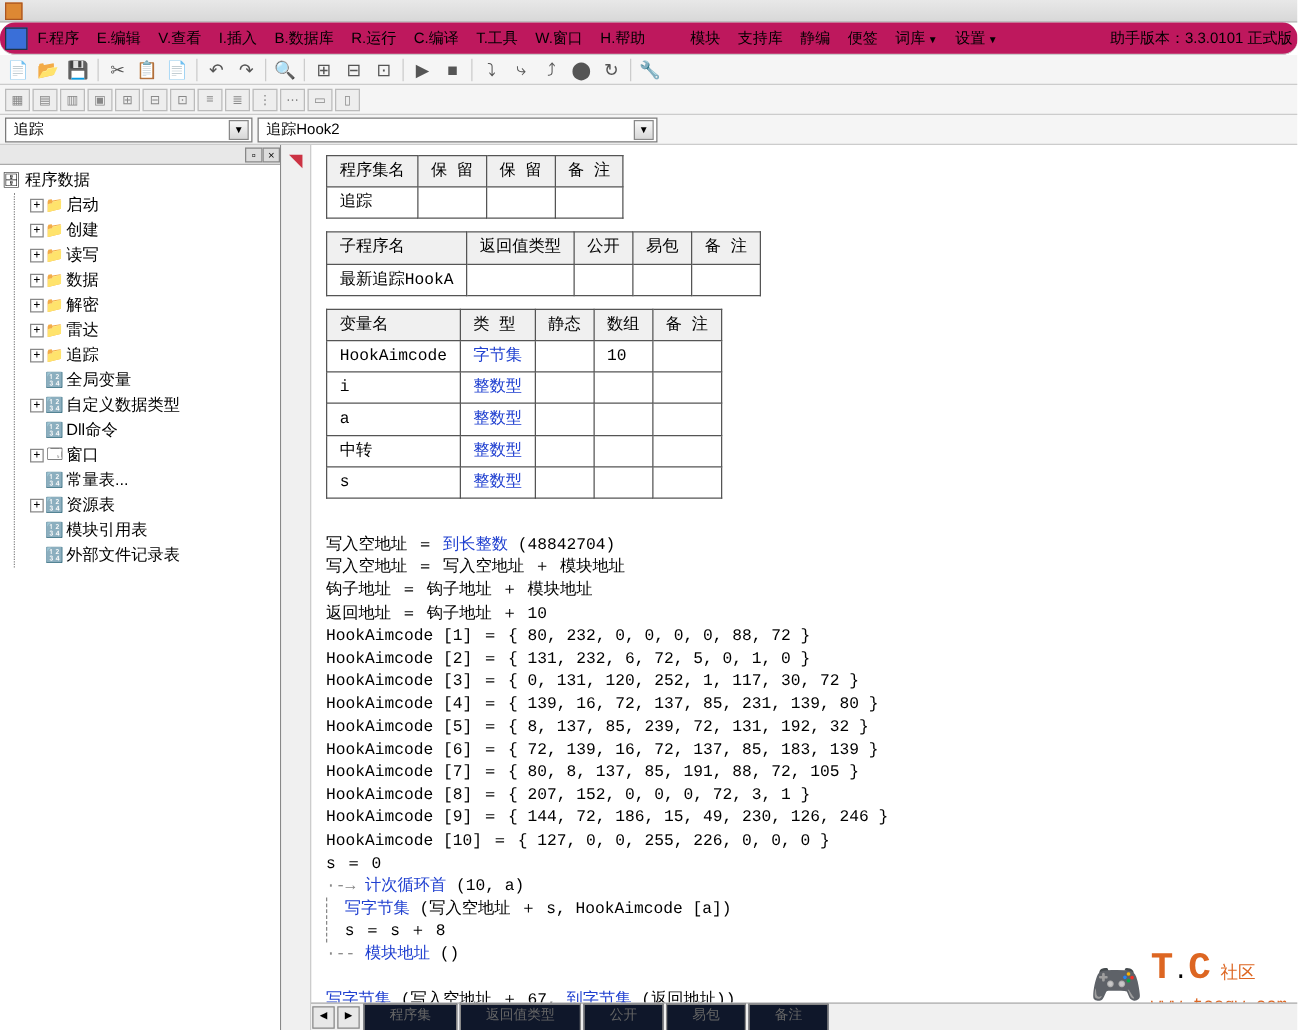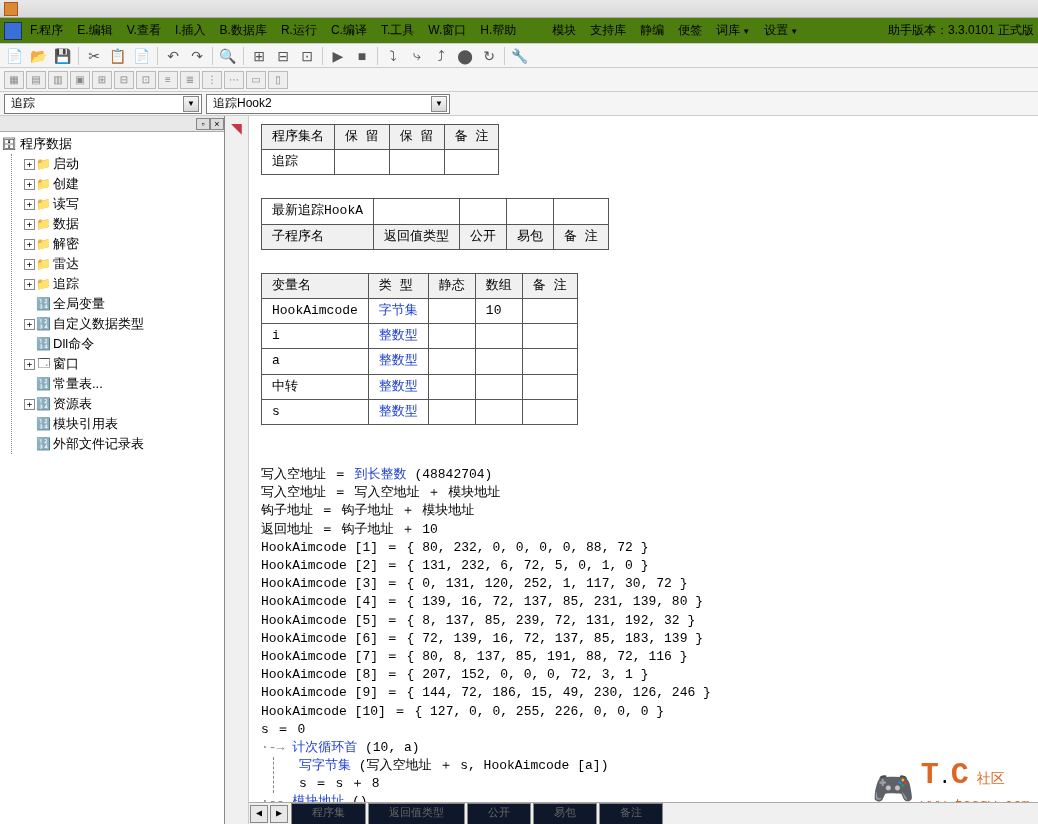--- a/index.html
+++ b/index.html
@@ -1,20 +1,20 @@
 <!DOCTYPE html>
 <html><head>
 <meta charset="utf-8">
 <style>
 * { margin: 0; padding: 0; box-sizing: border-box; }
 body { font-family: "Microsoft YaHei", SimSun, sans-serif; font-size: 12px; background: #fff; color: #000; overflow: hidden; }
 .window { width: 1038px; height: 824px; display: flex; flex-direction: column; }
 .titlebar { height: 18px; background: linear-gradient(#e8e8e8,#d8d8d8); display: flex; align-items: center; padding: 0 4px; font-size: 11px; color: #555; border-bottom: 1px solid #aaa; overflow: hidden; white-space: nowrap; }
 .titlebar .app-icon { width: 14px; height: 14px; background: #d83; border: 1px solid #a52; margin-right: 4px; }
-.menubar { height: 26px; background: #4d7c0f; border-bottom: 1px solid #ccc; display: flex; align-items: center; padding: 0 4px; gap: 2px; }
+.menubar { height: 26px; background: #be185d; border-bottom: 1px solid #ccc; display: flex; align-items: center; padding: 0 4px; gap: 2px; border-radius: 12px; }
 .menubar-item { padding: 3px 6px; cursor: default; white-space: nowrap; }
 .menubar-right { margin-left: auto; display: flex; align-items: center; gap: 4px; }
 .dropdown-arrow { font-size: 8px; margin-left: 2px; }
 .toolbar { height: 24px; background: #f5f5f5; border-bottom: 1px solid #ccc; display: flex; align-items: center; padding: 0 4px; gap: 2px; }
 .tb-btn { width: 22px; height: 20px; border: 1px solid transparent; display: flex; align-items: center; justify-content: center; font-size: 14px; color: #555; }
 .tb-sep { width: 1px; height: 18px; background: #ccc; margin: 0 2px; }
 .toolbar2 { height: 24px; background: #f5f5f5; border-bottom: 1px solid #ccc; display: flex; align-items: center; padding: 0 4px; gap: 2px; }
 .tb2-btn { width: 20px; height: 18px; border: 1px solid #bbb; background: #eee; display: flex; align-items: center; justify-content: center; font-size: 10px; color: #888; }
 .combo-row { height: 24px; background: #f5f5f5; border-bottom: 1px solid #ccc; display: flex; align-items: center; padding: 2px 4px; gap: 4px; }
 .combo { height: 20px; border: 1px solid #7a7a7a; background: #fff; display: flex; align-items: center; padding: 0 2px; position: relative; }
@@ -28,27 +28,27 @@
 .tree-root { display: flex; align-items: center; gap: 4px; padding: 1px 0; }
 .tree-item { display: flex; align-items: center; gap: 2px; padding: 1px 0 1px 4px; white-space: nowrap; }
 .tree-exp { width: 11px; height: 11px; border: 1px solid #888; display: flex; align-items: center; justify-content: center; font-size: 9px; line-height: 1; background: #fff; color: #000; font-family: monospace; }
 .tree-noexp { width: 11px; height: 11px; }
 .tree-icon { width: 14px; height: 14px; display: flex; align-items: center; justify-content: center; font-size: 12px; }
 .tree-line { border-left: 1px dotted #888; margin-left: 9px; padding-left: 8px; }
 .editor { flex: 1; display: flex; overflow: hidden; }
 .gutter { width: 24px; background: #f0f0f0; border-right: 1px solid #ccc; }
 .gutter-mark { margin: 4px auto; color: #c34; font-size: 14px; text-align: center; }
 .code-area { flex: 1; overflow: auto; padding: 8px 12px; font-family: SimSun, "Courier New", monospace; font-size: 13px; line-height: 1.4; position: relative; }
-.etable { border-collapse: collapse; margin-bottom: 23px; }
+.etable { border-collapse: collapse; margin-bottom: 10px; }
 .etable td, .etable th { border: 1px solid #555; padding: 3px 10px; text-align: left; font-weight: normal; background: #fff; }
 .etable th { background: #f0f0f0; }
 .type-link { color: #2040d0; }
 .code-line { white-space: pre; }
 .kw { color: #2040d0; }
-.loop-guide { border-left: 1px dashed #888; margin-left: 12px; padding-left: 25px; }
+.loop-guide { border-left: 1px dashed #888; padding-left: 14px; }
 .loop-arrow { color: #888; }
 .watermark { position: absolute; right: 8px; bottom: 8px; display: flex; align-items: flex-end; gap: 6px; }
 .wm-logo { font-size: 30px; font-weight: bold; }
 .wm-t { color: #d62; }
 .wm-c { color: #d62; }
 .wm-txt { font-size: 14px; color: #d62; }
 .wm-url { font-size: 14px; color: #d62; }
 .bottom-tabs { position: absolute; bottom: 0; left: 0; right: 0; height: 22px; border-top: 1px solid #aaa; background: #f0f0f0; display: flex; align-items: center; }
 .scroll-btn { width: 18px; height: 18px; border: 1px solid #888; background: #e8e8e8; margin: 0 1px; display: flex; align-items: center; justify-content: center; font-size: 10px; }
 .tab-stub { border: 1px solid #888; border-bottom: none; padding: 2px 20px; background: #0f172a; margin-left: 2px; font-size: 11px; color: #666; }
@@ -127,21 +127,21 @@
     <div class="tb2-btn">⋯</div>
     <div class="tb2-btn">▭</div>
     <div class="tb2-btn">▯</div>
   </div>
 
   <div class="combo-row">
     <div class="combo" style="width:198px">
       <span class="combo-text">追踪</span>
       <div class="combo-btn">▼</div>
     </div>
-    <div class="combo" style="width:244px">
+    <div class="combo" style="width:320px">
       <span class="combo-text">追踪Hook2</span>
       <div class="combo-btn">▼</div>
     </div>
   </div>
 
   <div class="main-area">
     <div class="left-panel">
       <div class="panel-ctrl">
         <div class="panel-ctrl-btn">▫</div>
         <div class="panel-ctrl-btn">×</div>
@@ -250,32 +250,32 @@
                 <td></td>
                 <td></td>
                 <td></td>
               </tr>
         </tbody>
           </table>
 
         <table class="etable">
           <tbody>
               <tr>
-                <td>最新追踪HookA</td>
-                <td></td>
-                <td></td>
-                <td></td>
-                <td></td>
-              </tr>
-          <tr>
                 <th>子程序名</th>
                 <th>返回值类型</th>
                 <th>公开</th>
                 <th>易包</th>
                 <th>备  注</th>
+              </tr>
+          <tr>
+                <td>最新追踪HookA</td>
+                <td></td>
+                <td></td>
+                <td></td>
+                <td></td>
               </tr>
         </tbody>
           </table>
 
         <table class="etable">
           <tbody>
               <tr>
                 <th>变量名</th>
                 <th>类  型</th>
                 <th>静态</th>
@@ -324,21 +324,21 @@
         <div class="code-line"><span>写入空地址 ＝ </span><span class="kw">到长整数</span><span> (48842704)</span></div>
         <div class="code-line">写入空地址 ＝ 写入空地址 ＋ 模块地址</div>
         <div class="code-line">钩子地址 ＝ 钩子地址 ＋ 模块地址</div>
         <div class="code-line">返回地址 ＝ 钩子地址 ＋ 10</div>
         <div class="code-line">HookAimcode [1] ＝ { 80, 232, 0, 0, 0, 0, 88, 72 }</div>
         <div class="code-line">HookAimcode [2] ＝ { 131, 232, 6, 72, 5, 0, 1, 0 }</div>
         <div class="code-line">HookAimcode [3] ＝ { 0, 131, 120, 252, 1, 117, 30, 72 }</div>
         <div class="code-line">HookAimcode [4] ＝ { 139, 16, 72, 137, 85, 231, 139, 80 }</div>
         <div class="code-line">HookAimcode [5] ＝ { 8, 137, 85, 239, 72, 131, 192, 32 }</div>
         <div class="code-line">HookAimcode [6] ＝ { 72, 139, 16, 72, 137, 85, 183, 139 }</div>
-        <div class="code-line">HookAimcode [7] ＝ { 80, 8, 137, 85, 191, 88, 72, 116 }</div>
+        <div class="code-line">HookAimcode [7] ＝ { 80, 8, 137, 85, 191, 88, 72, 105 }</div>
         <div class="code-line">HookAimcode [8] ＝ { 207, 152, 0, 0, 0, 72, 3, 1 }</div>
         <div class="code-line">HookAimcode [9] ＝ { 144, 72, 186, 15, 49, 230, 126, 246 }</div>
         <div class="code-line">HookAimcode [10] ＝ { 127, 0, 0, 255, 226, 0, 0, 0 }</div>
         <div class="code-line">s ＝ 0</div>
         <div class="code-line"><span class="loop-arrow">·-→ </span><span class="kw">计次循环首</span><span> (10, a)</span></div>
         <div class="loop-guide">
           <div class="code-line"><span class="kw">写字节集</span><span> (写入空地址 ＋ s, HookAimcode [a])</span></div>
           <div class="code-line">s ＝ s ＋ 8</div>
         </div>
         <div class="code-line"><span class="loop-arrow">·-- </span><span class="kw">模块地址</span><span> ()</span></div>

